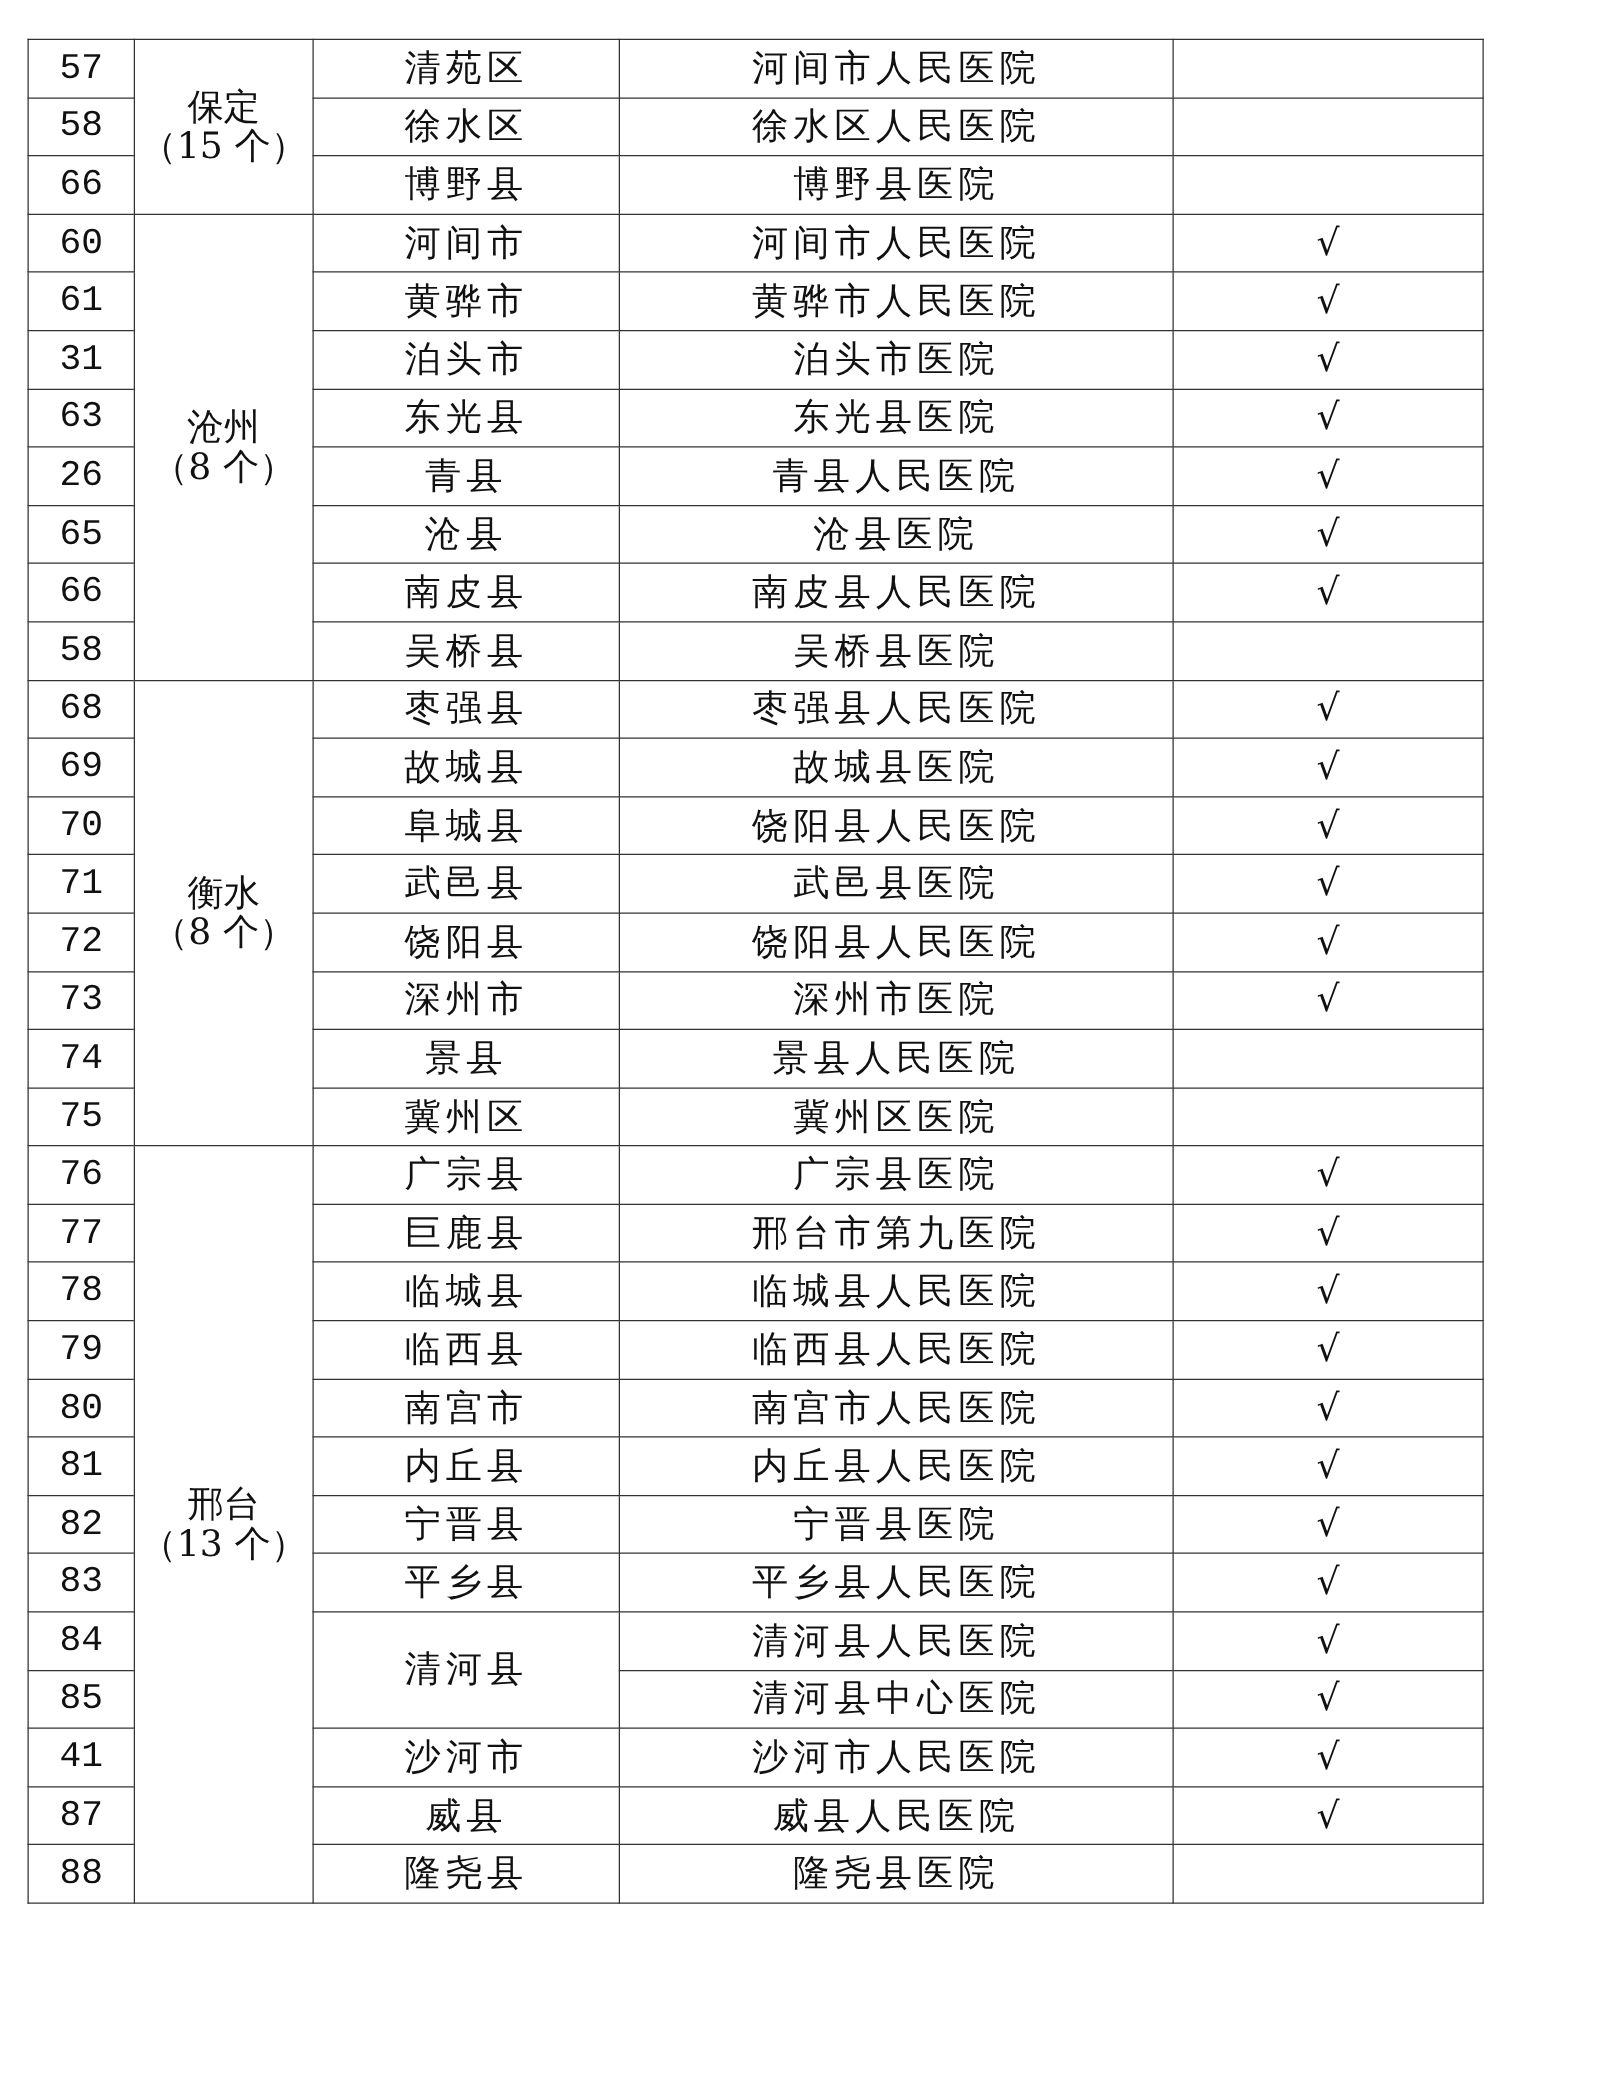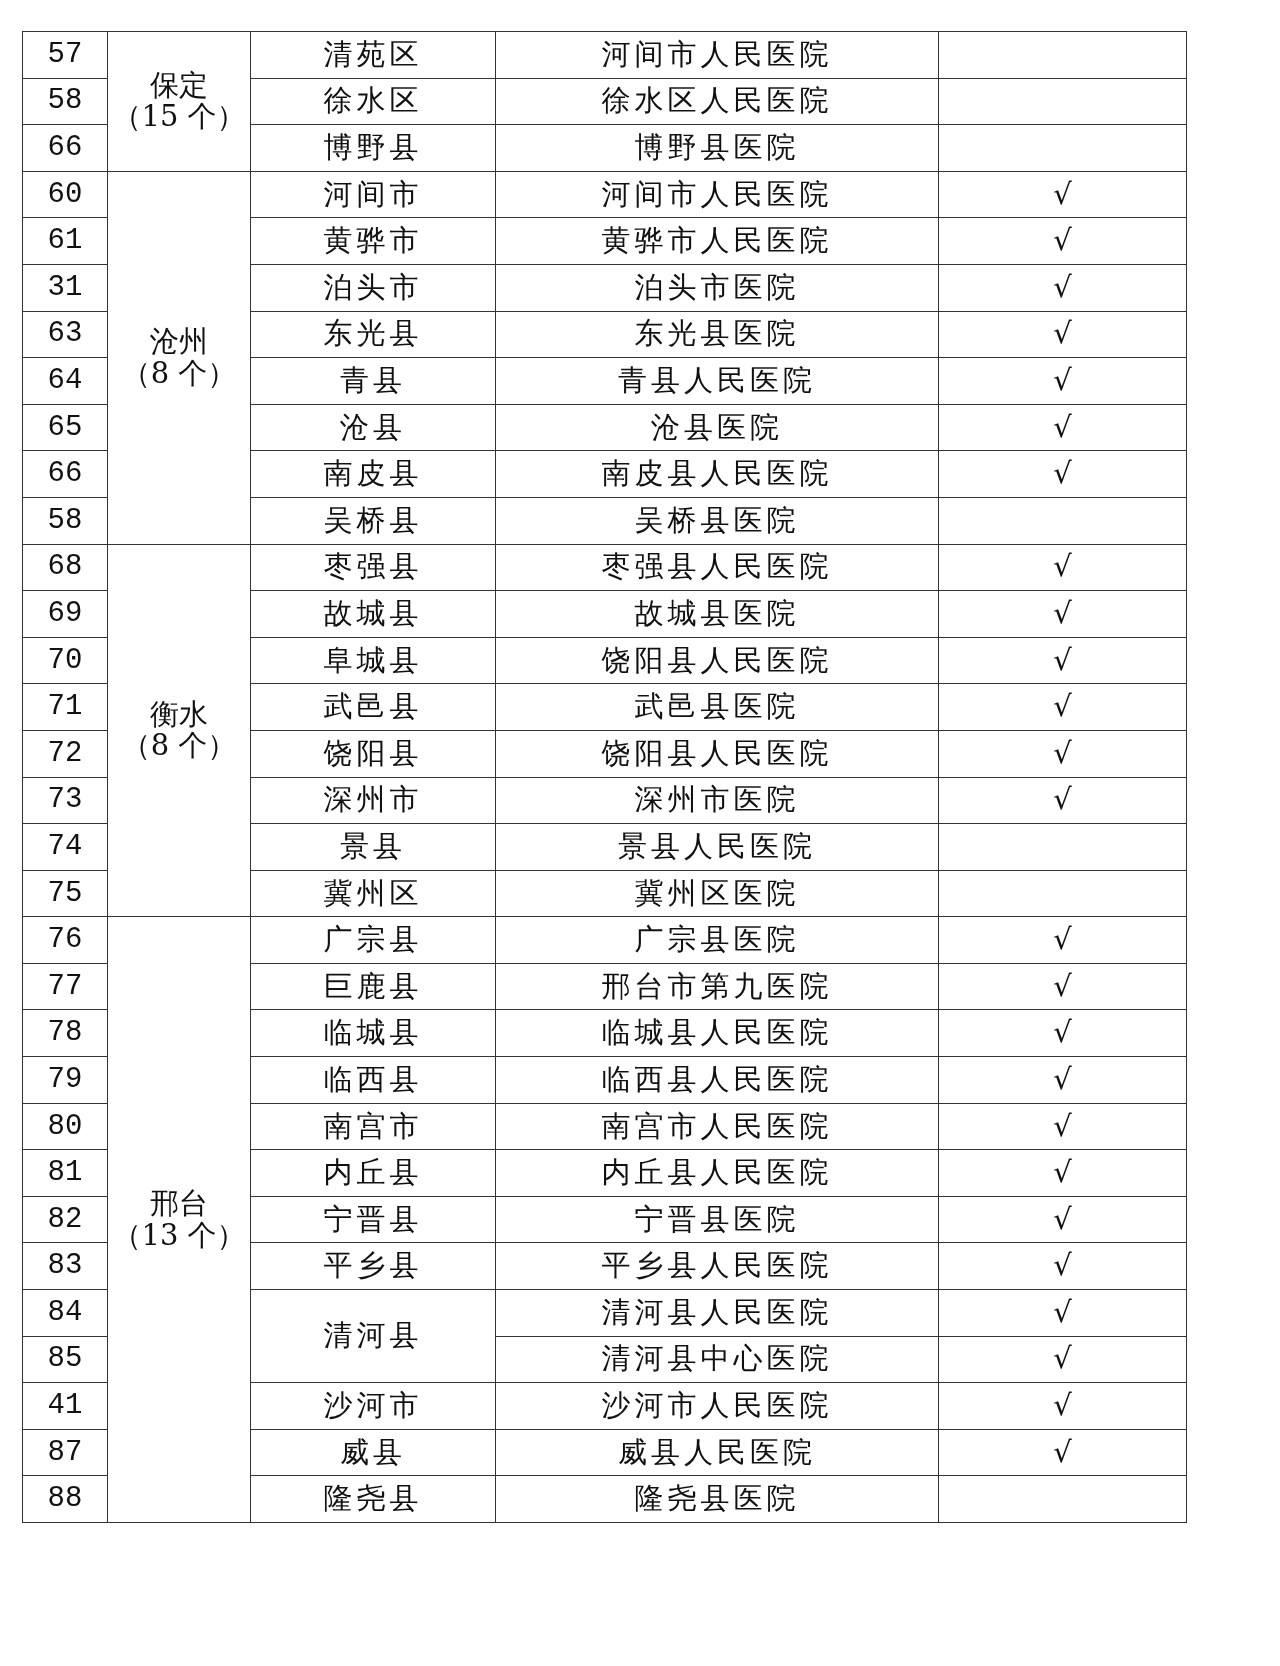--- a/index.html
+++ b/index.html
@@ -75,21 +75,21 @@
       <td class="hosp-name">泊头市医院</td>
       <td class="mark">√</td>
     </tr>
     <tr>
       <td class="no">63</td>
       <td class="county">东光县</td>
       <td class="hosp-name">东光县医院</td>
       <td class="mark">√</td>
     </tr>
     <tr>
-      <td class="no">64</td>
+      <td class="no">26</td>
       <td class="county">青县</td>
       <td class="hosp-name">青县人民医院</td>
       <td class="mark">√</td>
     </tr>
     <tr>
       <td class="no">65</td>
       <td class="county">沧县</td>
       <td class="hosp-name">沧县医院</td>
       <td class="mark">√</td>
     </tr>

